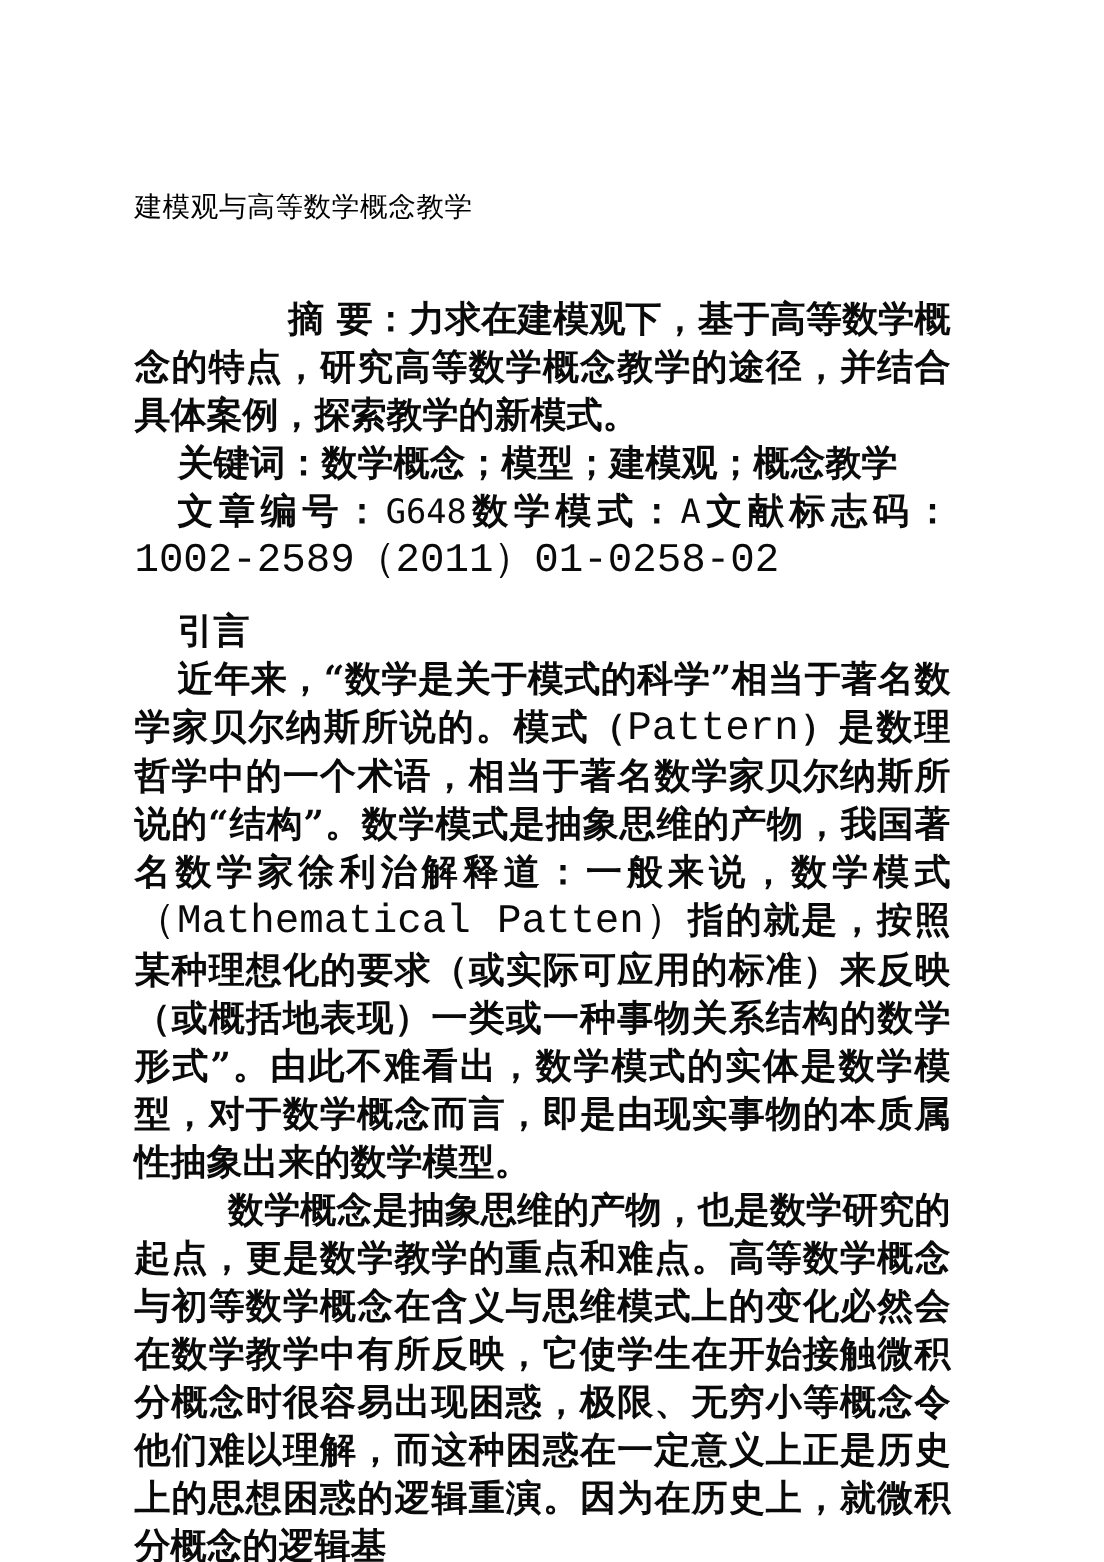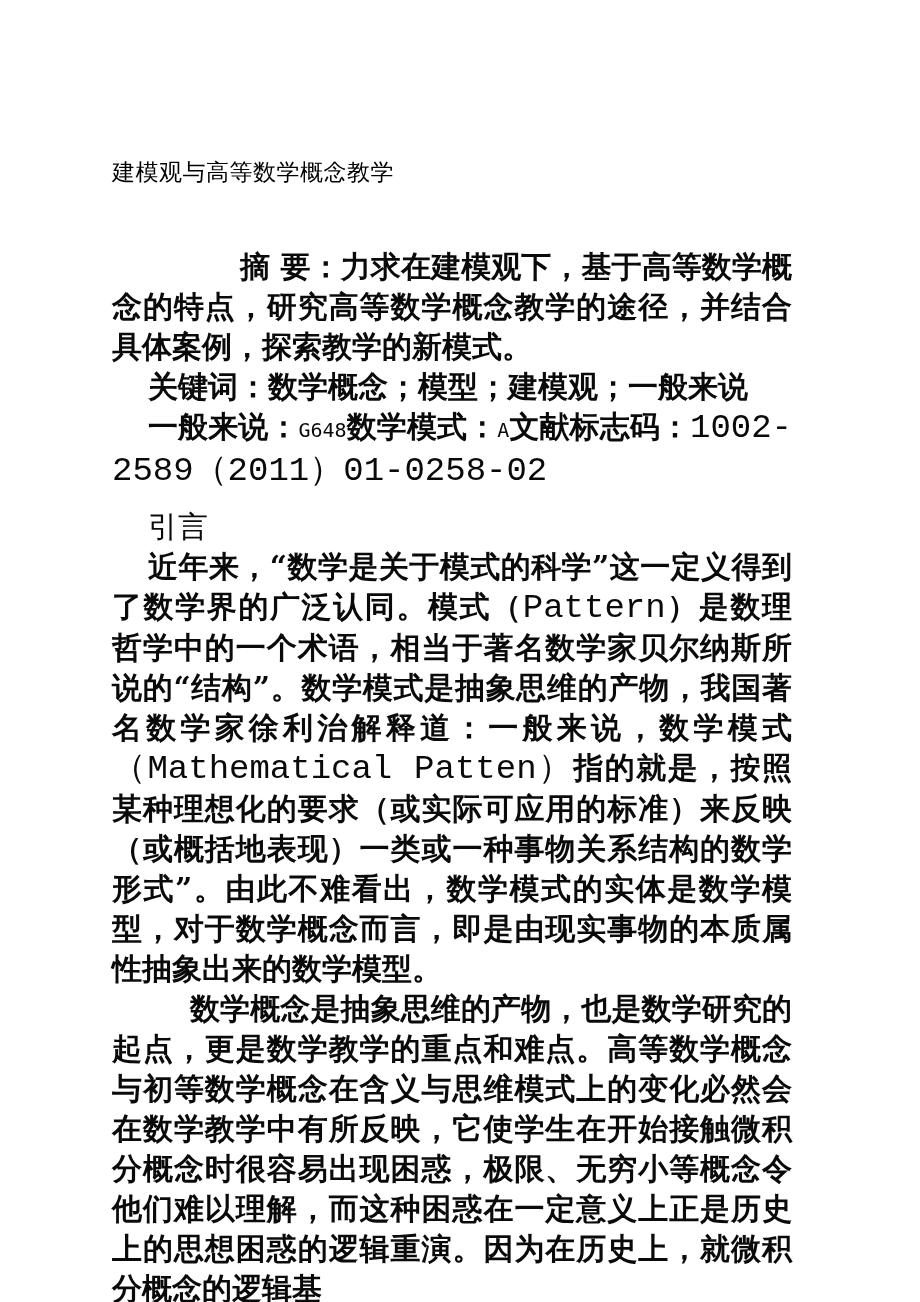--- a/index.html
+++ b/index.html
@@ -64,49 +64,49 @@
   
   .latin {
     font-family: Liberation Mono, monospace;
     font-weight: 400;
     font-size: 34px;
     letter-spacing: 0px;
   }
   .latin-b {
     font-family: "DejaVu Sans Mono", "Liberation Mono", monospace;
     font-weight: 400;
-    font-size: 20px;
+    font-size: 28px;
   }
 
   .heading-line {
     margin: 0;
     text-indent: 36px;
     font-family: "DejaVu Serif", "Liberation Serif", serif;
-    font-weight: 400;
+    font-weight: 700;
   }
 </style>
 </head>
 <body>
 
 <div class="page">
 
   <div class="doc-title">建模观与高等数学概念教学</div>
 
   <div class="body-block abstract-block">
     <p class="para indent-abstract">摘 要：力求在建模观下，基于高等数学概念的特点，研究高等数学概念教学的途径，并结合具体案例，探索教学的新模式。</p>
   </div>
 
   <div class="body-block keywords-block">
-    <p class="para indent-1">关键词：数学概念；模型；建模观；一般来说</p>
-    <p class="para indent-1"><span>一般来说：</span><span class="latin-b">G648</span><span>数学模式：</span><span class="latin-b">A</span><span>文献标志码：</span><span class="latin">1002-2589（2011）01-0258-02</span></p>
+    <p class="para indent-1">关键词：数学概念；模型；建模观；概念教学</p>
+    <p class="para indent-1"><span>文章编号：</span><span class="latin-b">G648</span><span>数学模式：</span><span class="latin-b">A</span><span>文献标志码：</span><span class="latin">1002-2589（2011）01-0258-02</span></p>
   </div>
 
   <div class="body-block intro-block">
 
     <p class="heading-line">引言</p>
 
-    <p class="para indent-1"><span>近年来，“数学是关于模式的科学”这一定义得到了数学界的广泛认同。模式（</span><span class="latin">Pattern</span><span>）是数理哲学中的一个术语，相当于著名数学家贝尔纳斯所说的“结构”。数学模式是抽象思维的产物，我国著名数学家徐利治解释道：一般来说，数学模式</span><span class="latin">（Mathematical Patten）</span><span>指的就是，按照某种理想化的要求（或实际可应用的标准）来反映（或概括地表现）一类或一种事物关系结构的数学形式”。由此不难看出，数学模式的实体是数学模型，对于数学概念而言，即是由现实事物的本质属性抽象出来的数学模型。</span></p>
+    <p class="para indent-1"><span>近年来，“数学是关于模式的科学”相当于著名数学家贝尔纳斯所说的。模式（</span><span class="latin">Pattern</span><span>）是数理哲学中的一个术语，相当于著名数学家贝尔纳斯所说的“结构”。数学模式是抽象思维的产物，我国著名数学家徐利治解释道：一般来说，数学模式</span><span class="latin">（Mathematical Patten）</span><span>指的就是，按照某种理想化的要求（或实际可应用的标准）来反映（或概括地表现）一类或一种事物关系结构的数学形式”。由此不难看出，数学模式的实体是数学模型，对于数学概念而言，即是由现实事物的本质属性抽象出来的数学模型。</span></p>
 
     <p class="para indent-2"><span>数学概念是抽象思维的产物，也是数学研究的起点，更是数学教学的重点和难点。高等数学概念与初等数学概念在含义与思维模式上的变化必然会在数学教学中有所反映，它使学生在开始接触微积分概念时很容易出现困惑，极限、无穷小等概念令他们难以理解，而这种困惑在一定意义上正是历史上的思想困惑的逻辑重演。因为在历史上，就微积分概念的逻辑基</span></p>
 
   </div>
 
 </div>
 
 </body></html>

